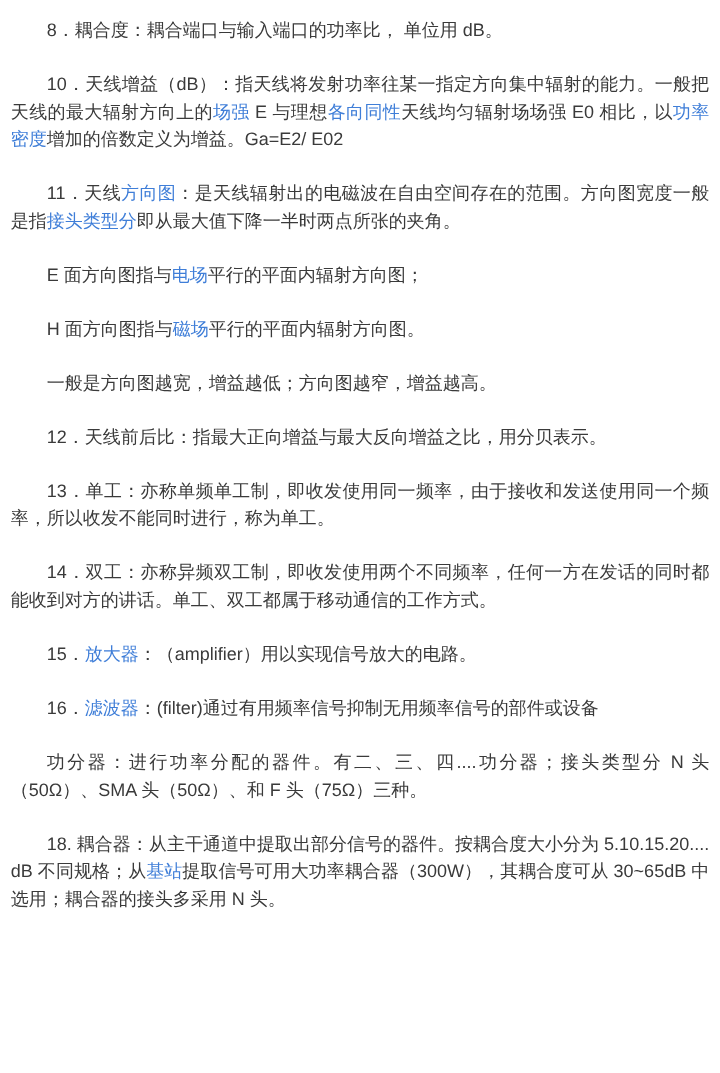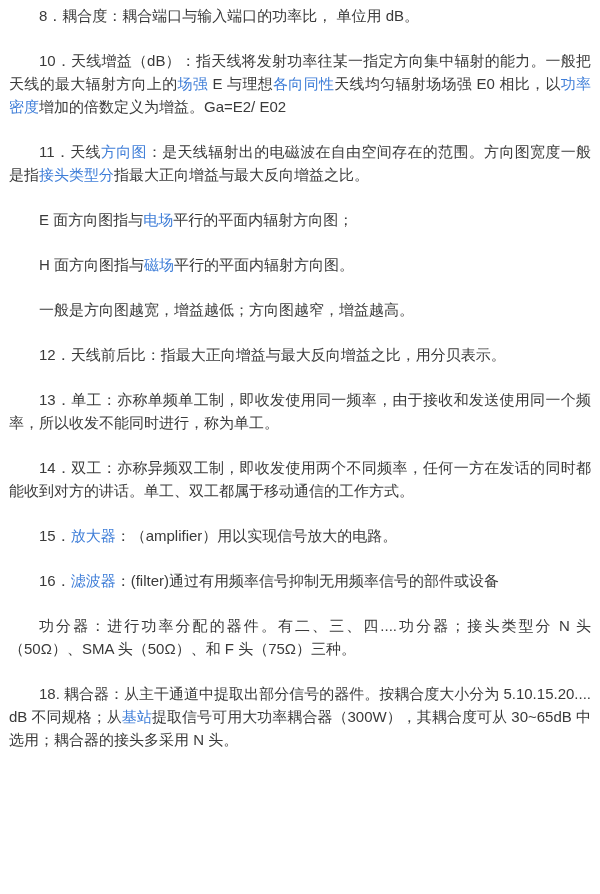--- a/index.html
+++ b/index.html
@@ -10,21 +10,21 @@
   * { box-sizing: border-box; }
   html, body {
     margin: 0;
     padding: 0;
     background: var(--bg);
   }
   .page {
     width: 600px;
     height: 894px;
     overflow: hidden;
-    padding: 4px 9px 0 9px;
+    padding: 14px 9px 0 9px;
     background: var(--bg);
     color: var(--text-color);
     font-family: "Liberation Sans", sans-serif;
     font-size: 15px;
     line-height: 23px;
     text-align: justify;
   }
   .page p {
     margin: 0 0 22px 0;
     text-indent: 2em;
@@ -35,21 +35,21 @@
     text-decoration: none;
     margin-top: 20px;
   }
 </style>
 </head>
 <body>
 
 <div class="page">
     <p><span>8．耦合度：耦合端口与输入端口的功率比， 单位用 dB。</span></p>
     <p><span>10．天线增益（dB）：指天线将发射功率往某一指定方向集中辐射的能力。一般把天线的最大辐射方向上的</span><span class="link">场强</span><span> E 与理想</span><span class="link">各向同性</span><span>天线均匀辐射场场强 E0 相比，以</span><span class="link">功率密度</span><span>增加的倍数定义为增益。Ga=E2/ E02</span></p>
-    <p><span>11．天线</span><span class="link">方向图</span><span>：是天线辐射出的电磁波在自由空间存在的范围。方向图宽度一般是指</span><span class="link">接头类型分</span><span>指最大正向增益与最大反向增益之比。</span></p>
+    <p><span>11．天线</span><span class="link">方向图</span><span>：是天线辐射出的电磁波在自由空间存在的范围。方向图宽度一般是指</span><span class="link">接头类型分</span><span>即从最大值下降一半时两点所张的夹角。</span></p>
     <p><span>E 面方向图指与</span><span class="link">电场</span><span>平行的平面内辐射方向图；</span></p>
     <p><span>H 面方向图指与</span><span class="link">磁场</span><span>平行的平面内辐射方向图。</span></p>
     <p><span>一般是方向图越宽，增益越低；方向图越窄，增益越高。</span></p>
     <p><span>12．天线前后比：指最大正向增益与最大反向增益之比，用分贝表示。</span></p>
     <p><span>13．单工：亦称单频单工制，即收发使用同一频率，由于接收和发送使用同一个频率，所以收发不能同时进行，称为单工。</span></p>
     <p><span>14．双工：亦称异频双工制，即收发使用两个不同频率，任何一方在发话的同时都能收到对方的讲话。单工、双工都属于移动通信的工作方式。</span></p>
     <p><span>15．</span><span class="link">放大器</span><span>：（amplifier）用以实现信号放大的电路。</span></p>
     <p><span>16．</span><span class="link">滤波器</span><span>：(filter)通过有用频率信号抑制无用频率信号的部件或设备</span></p>
     <p><span>功分器：进行功率分配的器件。有二、三、四....功分器；接头类型分 N 头（50Ω）、SMA 头（50Ω）、和 F 头（75Ω）三种。</span></p>
     <p><span>18. 耦合器：从主干通道中提取出部分信号的器件。按耦合度大小分为 5.10.15.20.... dB 不同规格；从</span><span class="link">基站</span><span>提取信号可用大功率耦合器（300W），其耦合度可从 30~65dB 中选用；耦合器的接头多采用 N 头。</span></p>

